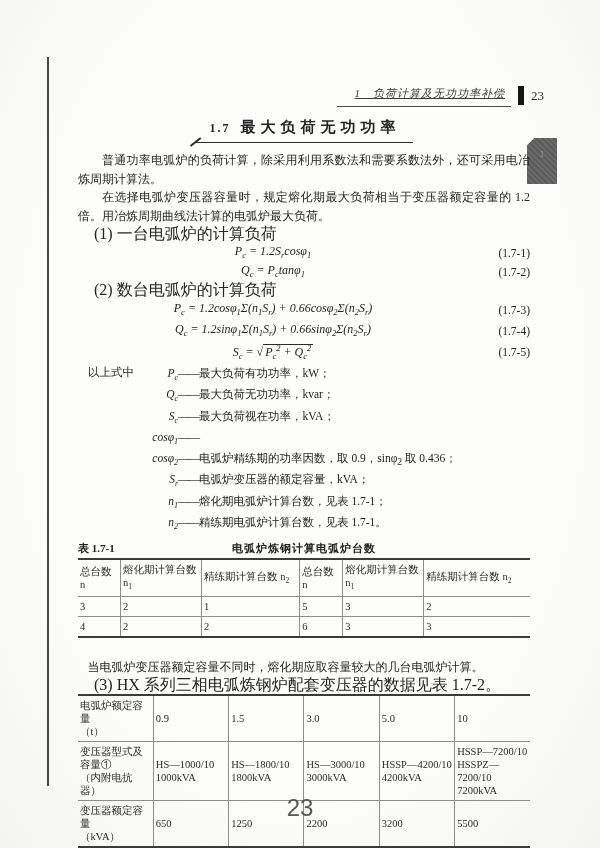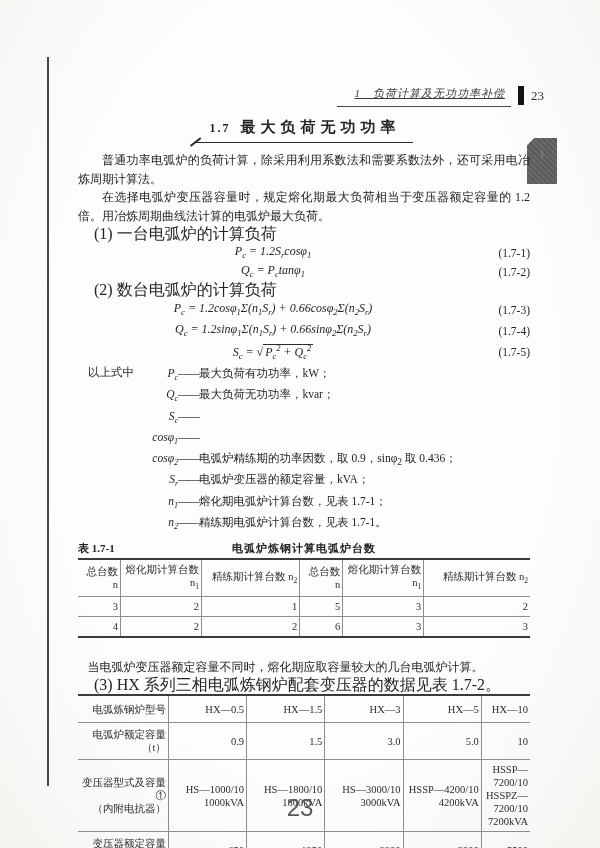--- a/index.html
+++ b/index.html
@@ -46,21 +46,21 @@
   .defterm sub{font-size:8px;}
   .defdash{flex:none;letter-spacing:-1px;}
   .defdesc{flex:1;}
   .defintro{position:absolute;left:10px;top:0;font-size:11.5px;font-style:normal;}
   
   .caption{display:flex;align-items:baseline;font-size:11px;margin-top:6px;margin-bottom:2px;}
   .caption .lbl{font-weight:bold;width:86px;flex:none;}
   .caption .ttl{flex:1;text-align:center;font-weight:bold;letter-spacing:1px;}
   .caption .sp{width:86px;flex:none;}
   table.booktable{border-collapse:collapse;width:100%;border-top:2px solid #3b3b3b;border-bottom:2px solid #3b3b3b;table-layout:fixed;}
-  table.booktable td{border:1px solid #8d8d8d;text-align:right;vertical-align:middle;font-size:10.5px;line-height:13px;padding:3px 2px;color:#2b2b2b;white-space:pre-line;}
+  table.booktable td{border:1px solid #8d8d8d;text-align:left;vertical-align:middle;font-size:10.5px;line-height:13px;padding:3px 2px;color:#2b2b2b;white-space:pre-line;}
   table.booktable tr:first-child td{border-top:none;}
   table.booktable tr:last-child td{border-bottom:none;}
   table.booktable td:first-child{border-left:none;}
   table.booktable td:last-child{border-right:none;}
   table.booktable td sub{font-size:7.5px;}
   .notepara{font-size:12px;line-height:18px;text-indent:.8em;margin-top:20px;}
   
   .folio{position:absolute;left:0;right:0;top:794px;text-align:center;font-family:"Liberation Sans","DejaVu Sans",sans-serif;font-size:24px;color:#585858;}
 </style>
 </head>
@@ -124,20 +124,21 @@
       <span class="defdesc">最大负荷有功功率，kW；</span>
     </div>
     <div class="defrow">
       <span class="defterm">Q<sub>c</sub></span>
       <span class="defdash">——</span>
       <span class="defdesc">最大负荷无功功率，kvar；</span>
     </div>
     <div class="defrow">
       <span class="defterm">S<sub>c</sub></span>
       <span class="defdash">——</span>
+      <span class="defdesc">最大负荷视在功率，kVA；</span>
     </div>
     <div class="defrow">
       <span class="defterm">cosφ<sub>1</sub></span>
       <span class="defdash">——</span>
     </div>
     <div class="defrow">
       <span class="defterm">cosφ<sub>2</sub></span>
       <span class="defdash">——</span>
       <span class="defdesc">电弧炉精练期的功率因数，取 0.9，sinφ<sub>2</sub> 取 0.436；</span>
     </div>
@@ -190,28 +191,20 @@
       <td>3</td>
     </tr>
   </tbody>
     </table>
 
   <div class="notepara">当电弧炉变压器额定容量不同时，熔化期应取容量较大的几台电弧炉计算。</div>
   <div class="itemline">(3) HX 系列三相电弧炼钢炉配套变压器的数据见表 1.7-2。</div>
 
   <table class="booktable">
     <tbody>
-        <tr>
-      <td style="width:19%;height:20px">电弧炼钢炉型号</td>
-      <td style="width:16.2%">HX—0.5</td>
-      <td style="width:16.2%">HX—1.5</td>
-      <td style="width:16.2%">HX—3</td>
-      <td style="width:16.2%">HX—5</td>
-      <td>HX—10</td>
-    </tr>
     <tr>
       <td style="height:30px">电弧炉额定容量
 （t）</td>
       <td>0.9</td>
       <td>1.5</td>
       <td>3.0</td>
       <td>5.0</td>
       <td>10</td>
     </tr>
     <tr>

